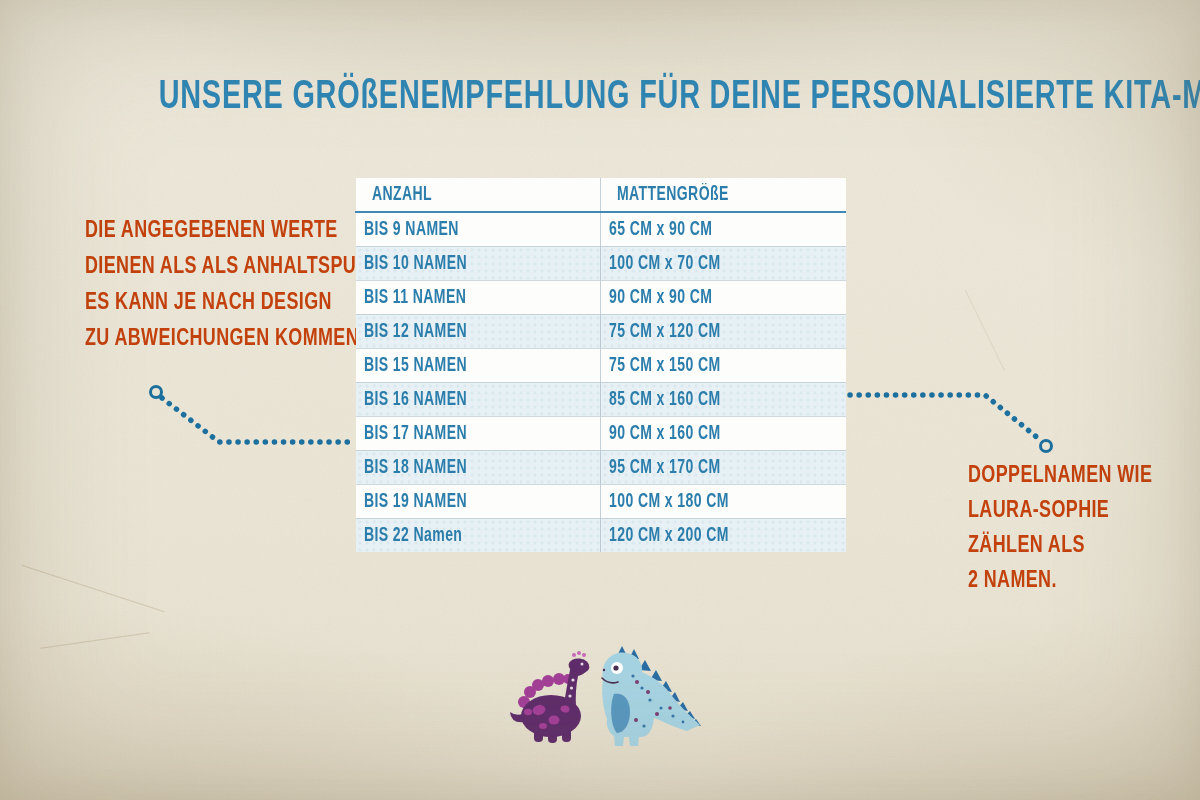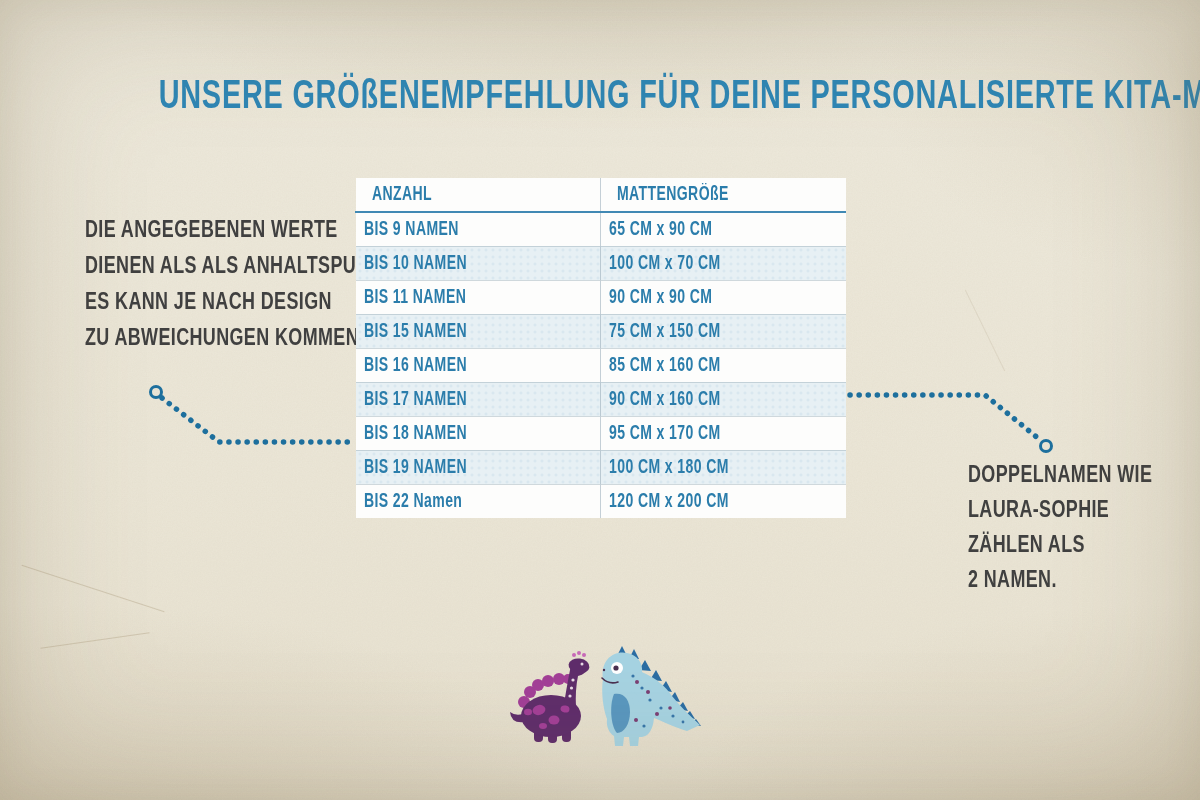--- a/index.html
+++ b/index.html
@@ -25,21 +25,21 @@
   .s2 { left:40px; top:640px; width:110px; height:1px; transform:rotate(-8deg); }
   .s3 { left:940px; top:330px; width:90px; height:1px; transform:rotate(64deg); opacity:.5; }
 
   
   .hw { display:inline-block; font-weight:700; transform:scale(0.78,1.08); transform-origin:0 50%; white-space:nowrap; letter-spacing:0.5px; }
   .hw-center { display:inline-block; font-weight:700; transform:scale(0.78,1.1); transform-origin:50% 50%; white-space:nowrap; letter-spacing:1px; }
 
   .title { position:absolute; left:0; right:0; top:74px; text-align:center;
     font-size:37px; color:#2e86b4; }
 
-  .note { position:absolute; color:#404040; font-size:23px; }
+  .note { position:absolute; color:#c2410c; font-size:23px; }
   .note .line { height:36px; line-height:36px; }
   .note-left  { left:85px; top:210px; }
   .note-right { left:968px; top:456px; }
   .note-right .line { height:35px; line-height:35px; }
 
   
   .size-table { position:absolute; left:355px; top:178px; width:490px;
     border-collapse:collapse; table-layout:fixed; }
   .size-table th, .size-table td { width:245px; height:34px; padding:0 0 0 8px;
     text-align:left; vertical-align:middle; font-size:18px; color:#2b7dab;
@@ -105,20 +105,24 @@
           <td><span class="hw cell-text">BIS 9 NAMEN</span></td>
           <td><span class="hw cell-text">65 CM x 90 CM</span></td>
         </tr>
         <tr>
           <td><span class="hw cell-text">BIS 10 NAMEN</span></td>
           <td><span class="hw cell-text">100 CM x 70 CM</span></td>
         </tr>
         <tr>
           <td><span class="hw cell-text">BIS 11 NAMEN</span></td>
           <td><span class="hw cell-text">90 CM x 90 CM</span></td>
+        </tr>
+        <tr>
+          <td><span class="hw cell-text">BIS 12 NAMEN</span></td>
+          <td><span class="hw cell-text">75 CM x 120 CM</span></td>
         </tr>
         <tr>
           <td><span class="hw cell-text">BIS 15 NAMEN</span></td>
           <td><span class="hw cell-text">75 CM x 150 CM</span></td>
         </tr>
         <tr>
           <td><span class="hw cell-text">BIS 16 NAMEN</span></td>
           <td><span class="hw cell-text">85 CM x 160 CM</span></td>
         </tr>
         <tr>

